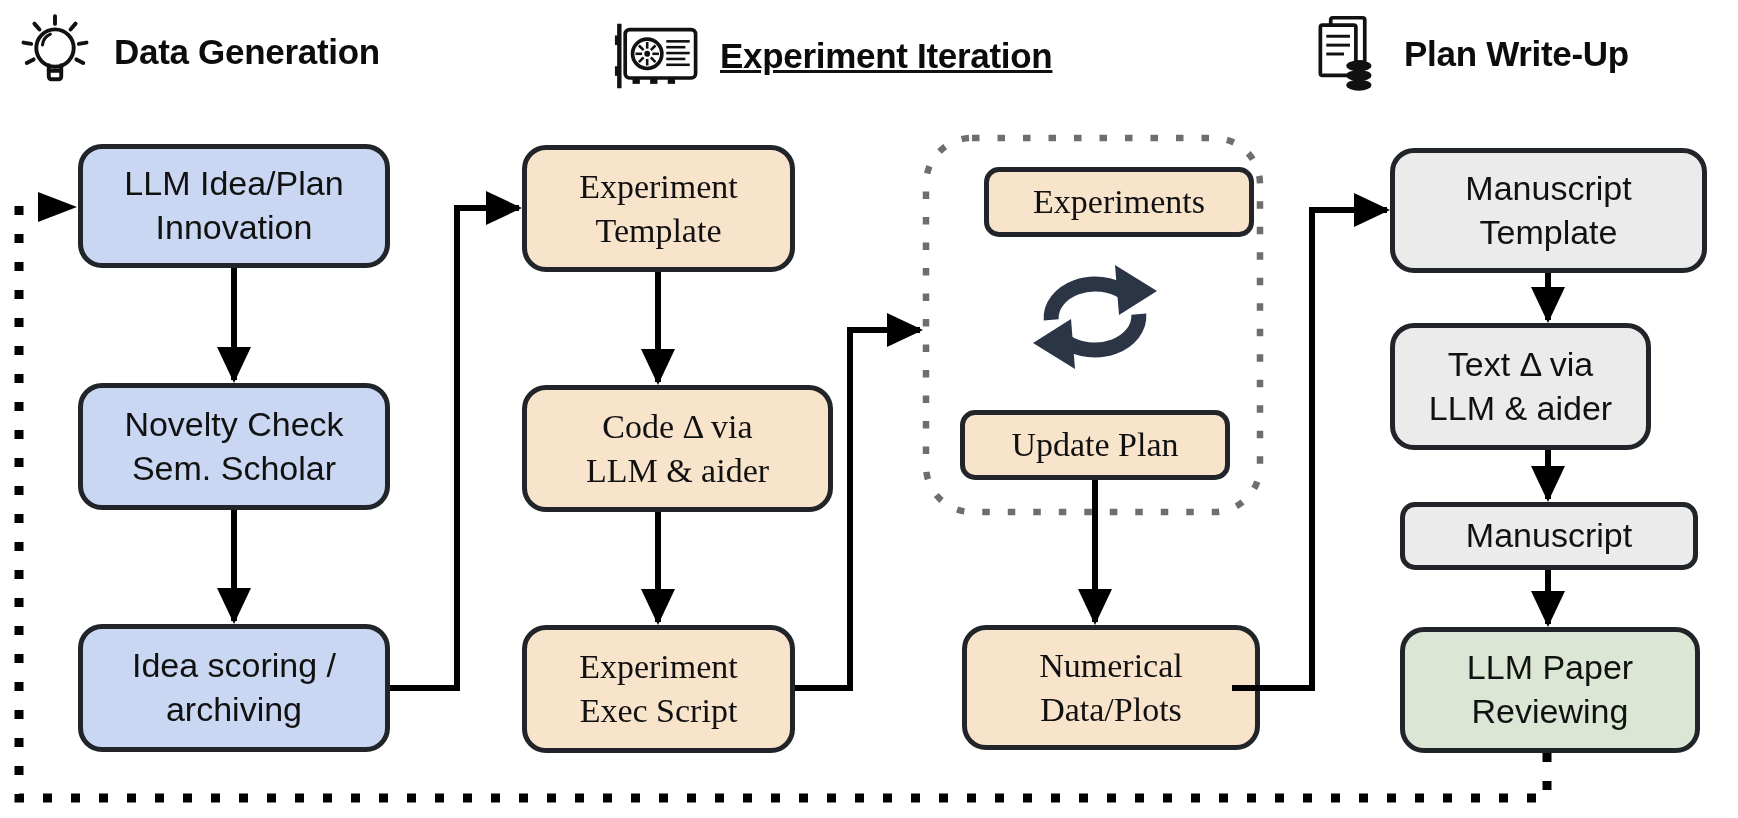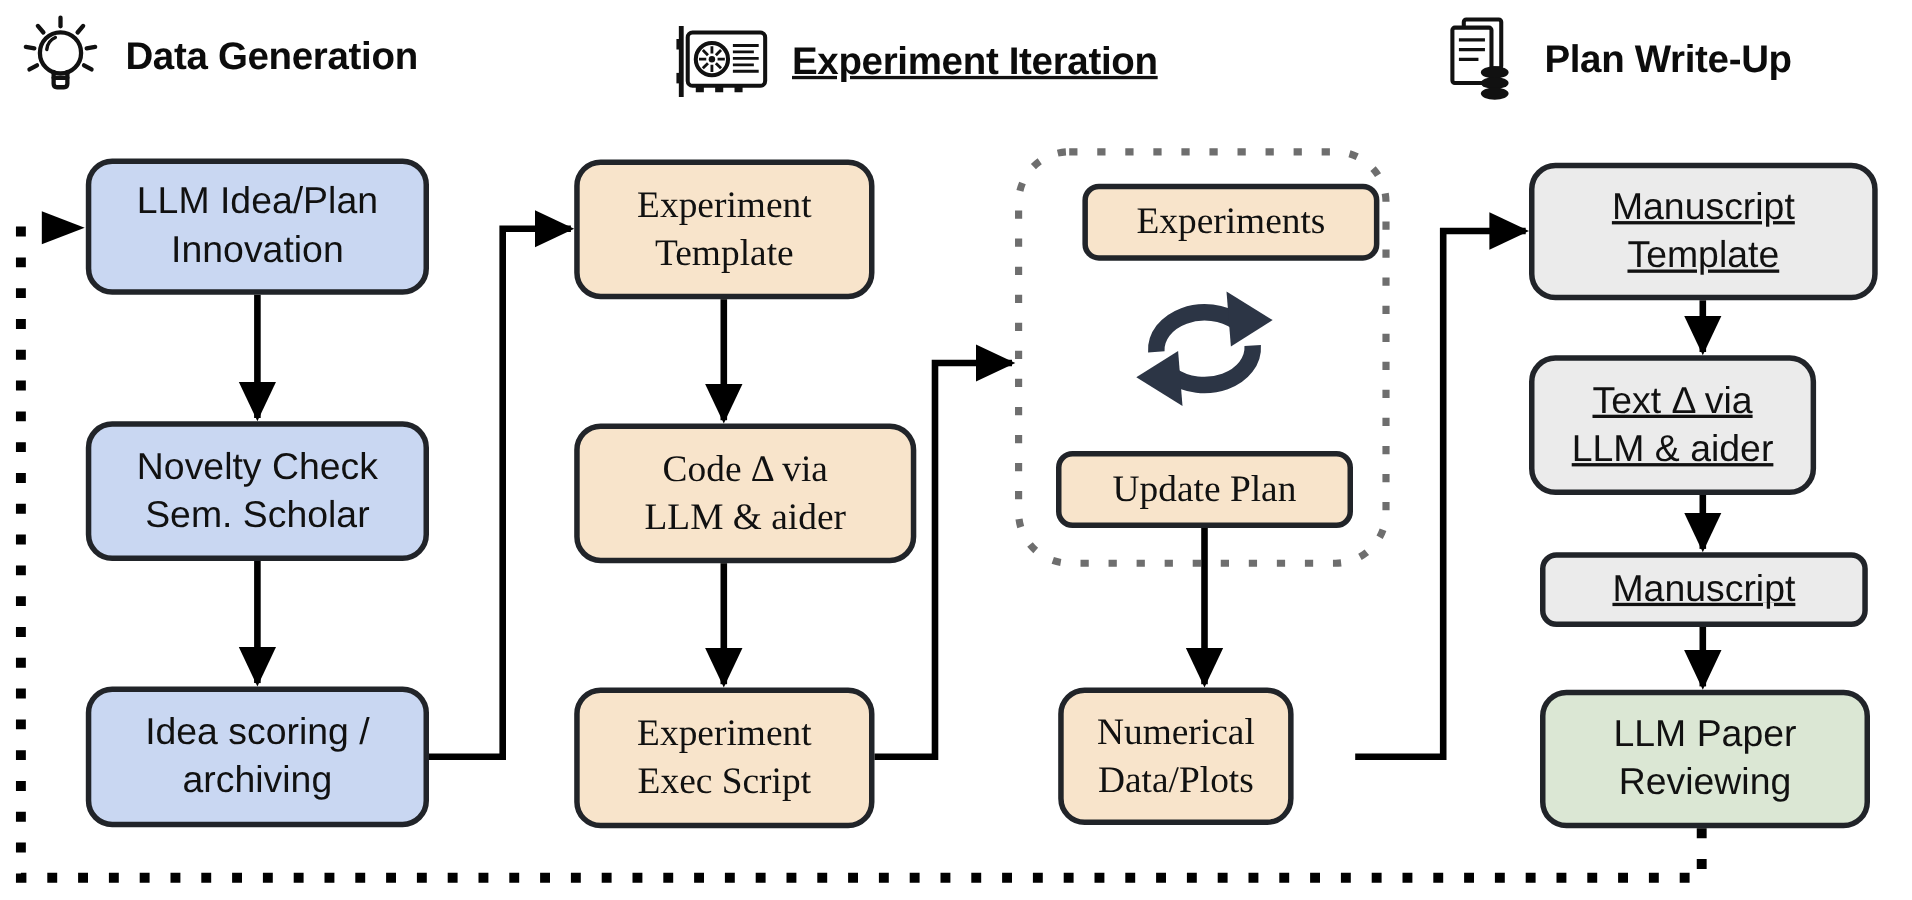--- a/index.html
+++ b/index.html
@@ -16,21 +16,21 @@
   .hicon{flex:0 0 auto;}
   .box{
     position:absolute;box-sizing:border-box;z-index:2;
     border:5px solid var(--box-border);border-radius:24px;
     display:flex;align-items:center;justify-content:center;text-align:center;
     font-size:34px;line-height:1.28;color:#111;white-space:pre-line;
   }
   .box.small{border-radius:15px;}
   .blue{background:var(--idea-box-fill);}
   .tan{background:var(--experiment-box-fill);font-family:Liberation Serif, serif;}
-  .gray{background:var(--writeup-box-fill);text-decoration:underline;}
+  .gray{background:var(--writeup-box-fill);}
   .green{background:var(--review-box-fill);}
   #overlay{position:absolute;left:0;top:0;z-index:3;pointer-events:none;}
   #overlay .conn{stroke:var(--connector);stroke-width:6;fill:none;}
   #overlay .dotted{stroke:var(--connector);stroke-width:9;fill:none;stroke-dasharray:9 19;stroke-linecap:butt;}
   #overlay .container-border{stroke:var(--dotted-container);stroke-width:6.5;fill:none;stroke-dasharray:7.5 18;}
   #overlay marker polygon, #overlay .ahead{fill:var(--connector);}
   #cycle{position:absolute;left:1023px;top:251px;z-index:2;}
   #cycle path{stroke:var(--loop-icon);stroke-width:15;fill:none;}
   #cycle polygon{fill:var(--loop-icon);}
   .ink{stroke:#111;fill:none;}
@@ -122,21 +122,21 @@
 Exec Script</div>
 
   <div class="box tan small" style="left:960px;top:167px;width:270px;height:70px;margin-left:24px;">Experiments</div>
   <svg id="cycle" viewBox="-72 -66 144 132" width="144" height="132">
     <path d="M -43.8 2.9 A 44 34 0 0 1 30 -24"></path>
     <polygon points="20,-52 62,-26 24,-2"></polygon>
     <path d="M 43.8 -2.9 A 44 34 0 0 1 -30 24"></path>
     <polygon points="-20,52 -62,26 -24,2"></polygon>
   </svg>
   <div class="box tan small" style="left:960px;top:410px;width:270px;height:70px;">Update Plan</div>
-  <div class="box tan" style="left:962px;top:625px;width:214px;height:125px;">Numerical
+  <div class="box tan" style="left:962px;top:625px;width:298px;height:125px;">Numerical
 Data/Plots</div>
 
   <div class="box gray" style="left:1390px;top:148px;width:317px;height:125px;">Manuscript
 Template</div>
   <div class="box gray" style="left:1390px;top:323px;width:261px;height:127px;">Text Δ via
 LLM &amp; aider</div>
   <div class="box gray small" style="left:1400px;top:502px;width:298px;height:68px;">Manuscript</div>
   <div class="box green" style="left:1400px;top:627px;width:300px;height:126px;">LLM Paper
 Reviewing</div>
 

